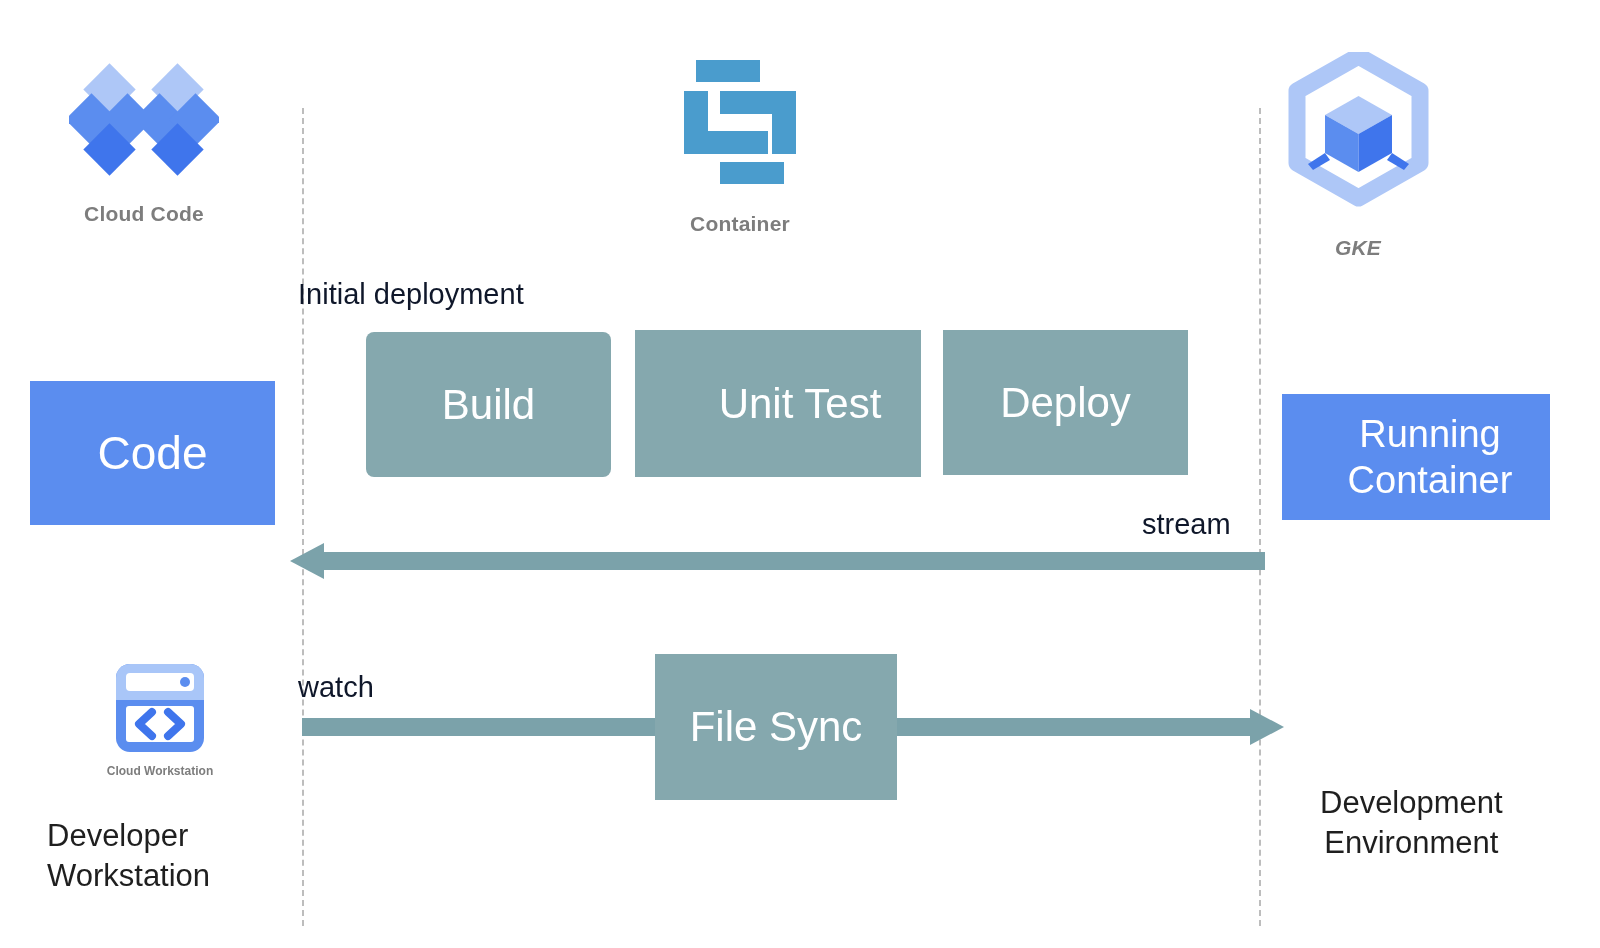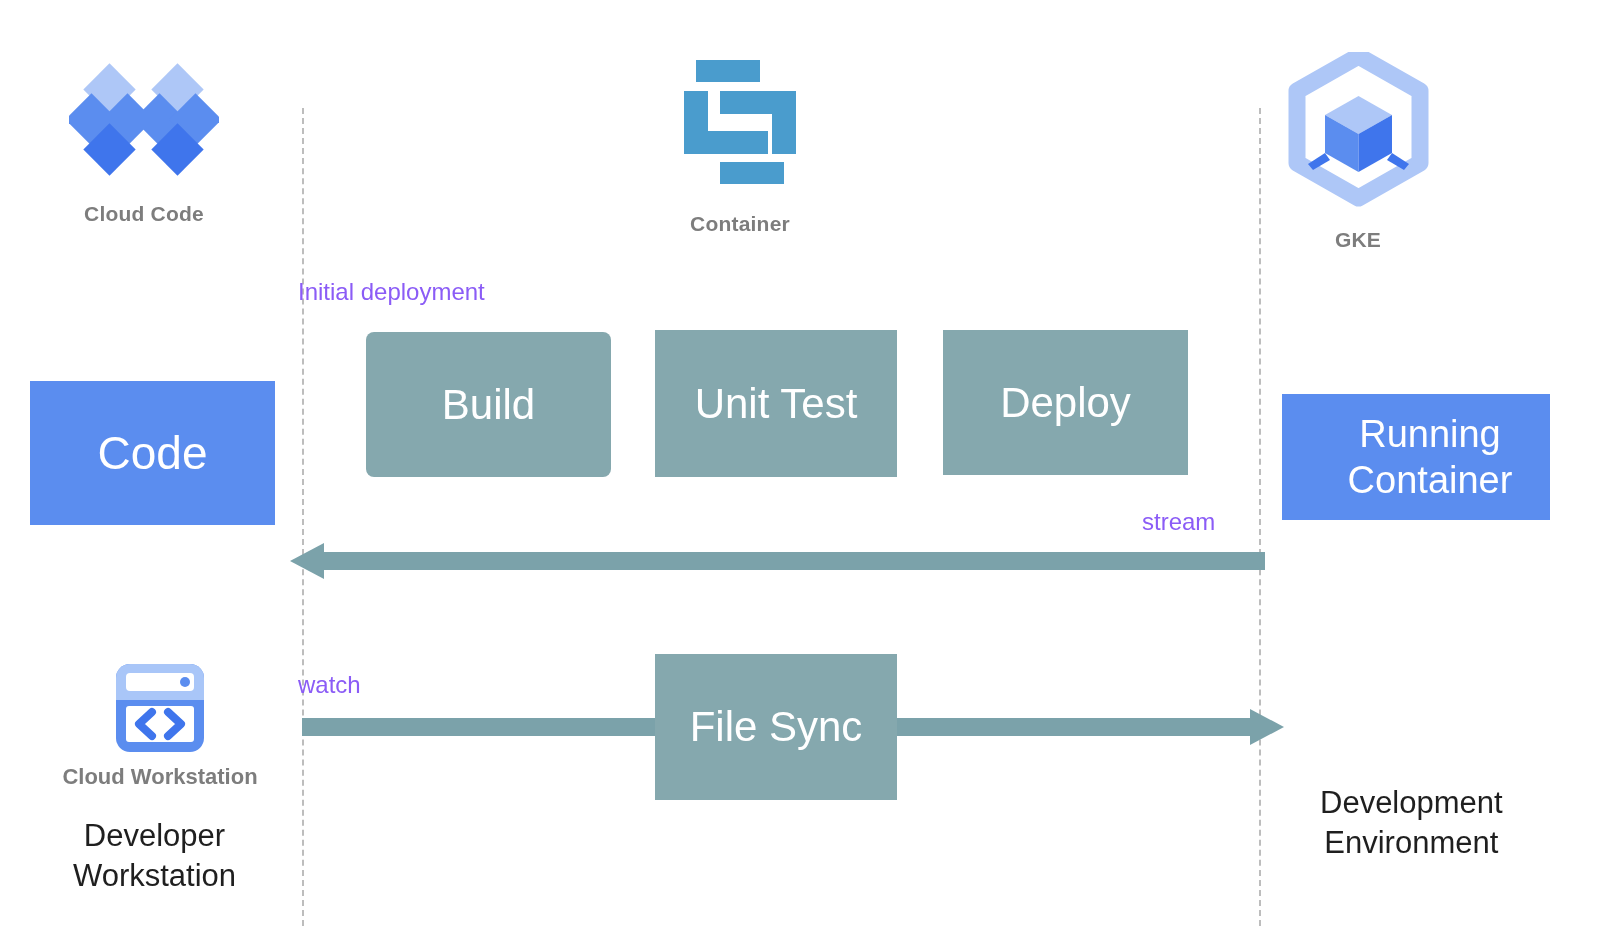--- a/index.html
+++ b/index.html
@@ -47,21 +47,21 @@
   #cloudcode-logo { left: 40px; top: 60px; width: 208px; }
   .cc-svg { display: block; margin: 0 auto; }
   #cloudcode-caption { margin-top: 22px; }
 
   
   #skaffold-logo { left: 620px; top: 60px; width: 240px; }
   #skaffold-caption { margin-top: 28px; }
 
   
   #gke-logo { left: 1255px; top: 52px; width: 206px; }
-  #gke-caption { margin-top: 16px; }
+  #gke-caption { margin-top: 24px; font-style: italic; }
 
   
   .blue-box {
     position: absolute;
     background: #5b8def;
     color: #ffffff;
     display: flex;
     align-items: center;
     justify-content: center;
     text-align: center;
@@ -87,72 +87,71 @@
     color: #ffffff;
     display: flex;
     align-items: center;
     justify-content: center;
     text-align: center;
     font-size: 42px;
     font-weight: 400;
     z-index: 3;
   }
   #build-box     { left: 366px;  top: 332px; width: 245px; height: 145px; border-radius: 8px; }
-  #unittest-box  { left: 655px;  top: 330px; width: 242px; height: 147px; }
+  #unittest-box  { left: 635px;  top: 330px; width: 242px; height: 147px; padding-left: 44px; }
   #deploy-box    { left: 943px;  top: 330px; width: 245px; height: 145px; }
   #logs-box      { left: 655px;  top: 487px; width: 242px; height: 147px; }
   #filesync-box  { left: 655px;  top: 654px; width: 242px; height: 146px; }
 
   
   .arrow-wrap {
     position: absolute;
     z-index: 1;
   }
   .arrow-svg { display: block; }
 
   
   .flow-label {
     position: absolute;
-    font-size: 24px;
-    color: #8b5cf6;
+    font-size: 29px;
+    color: #0f172a;
     white-space: nowrap;
     z-index: 4;
   }
   #label-initial-deployment { left: 298px;  top: 278px; }
   #label-stream             { left: 1142px; top: 508px; }
   #label-watch              { left: 298px;  top: 671px; }
 
   
   .bottom-text {
     position: absolute;
     font-size: 31px;
     color: #1f1f1f;
     line-height: 1.28;
     white-space: pre-line;
     z-index: 4;
   }
   #dev-workstation-text {
-    left: 32px; top: 816px;
+    left: 47px; top: 816px;
     width: 245px;
-    text-align: center;
   }
   #dev-environment-text {
     left: 1320px; top: 783px;
     text-align: center;
   }
 
   
   #cloudworkstation-block {
     position: absolute;
     left: 55px; top: 662px;
     width: 210px;
     text-align: center;
   }
   #cloudworkstation-caption {
-    font-size: 22px;
+    font-size: 12px;
     font-weight: bold;
     color: #7d7d7d;
     margin-top: 6px;
     white-space: nowrap;
   }
 </style>
 </head>
 <body>
 
 <div id="canvas">

